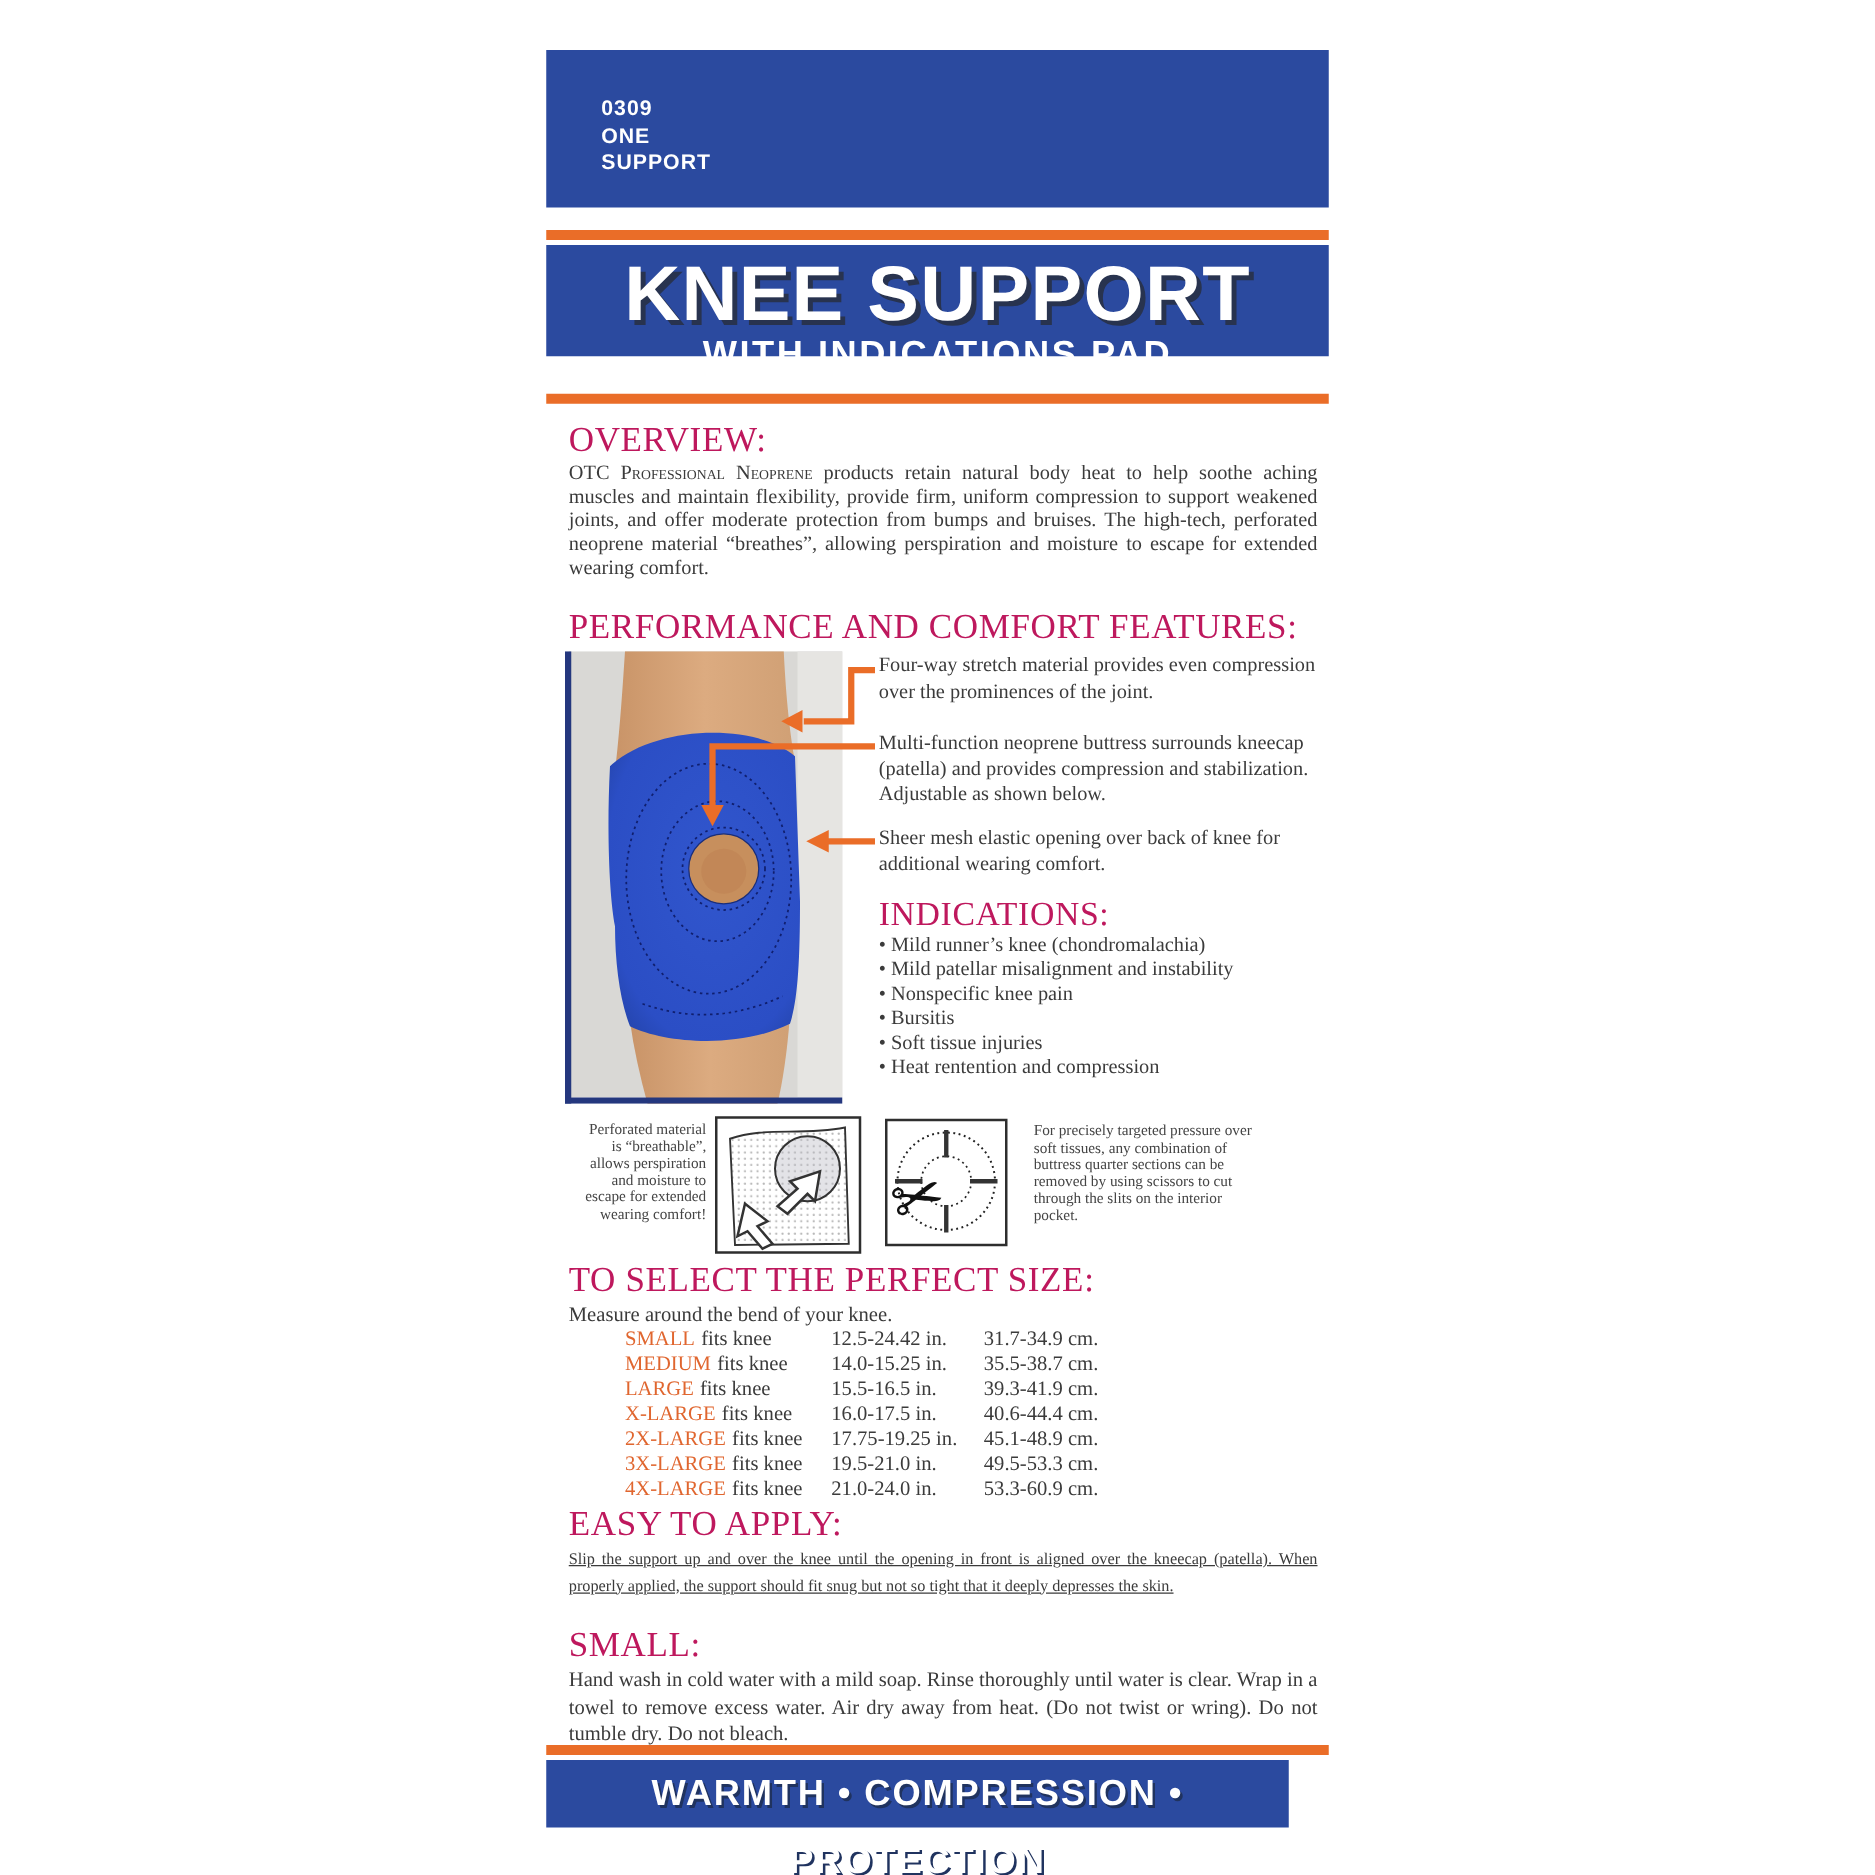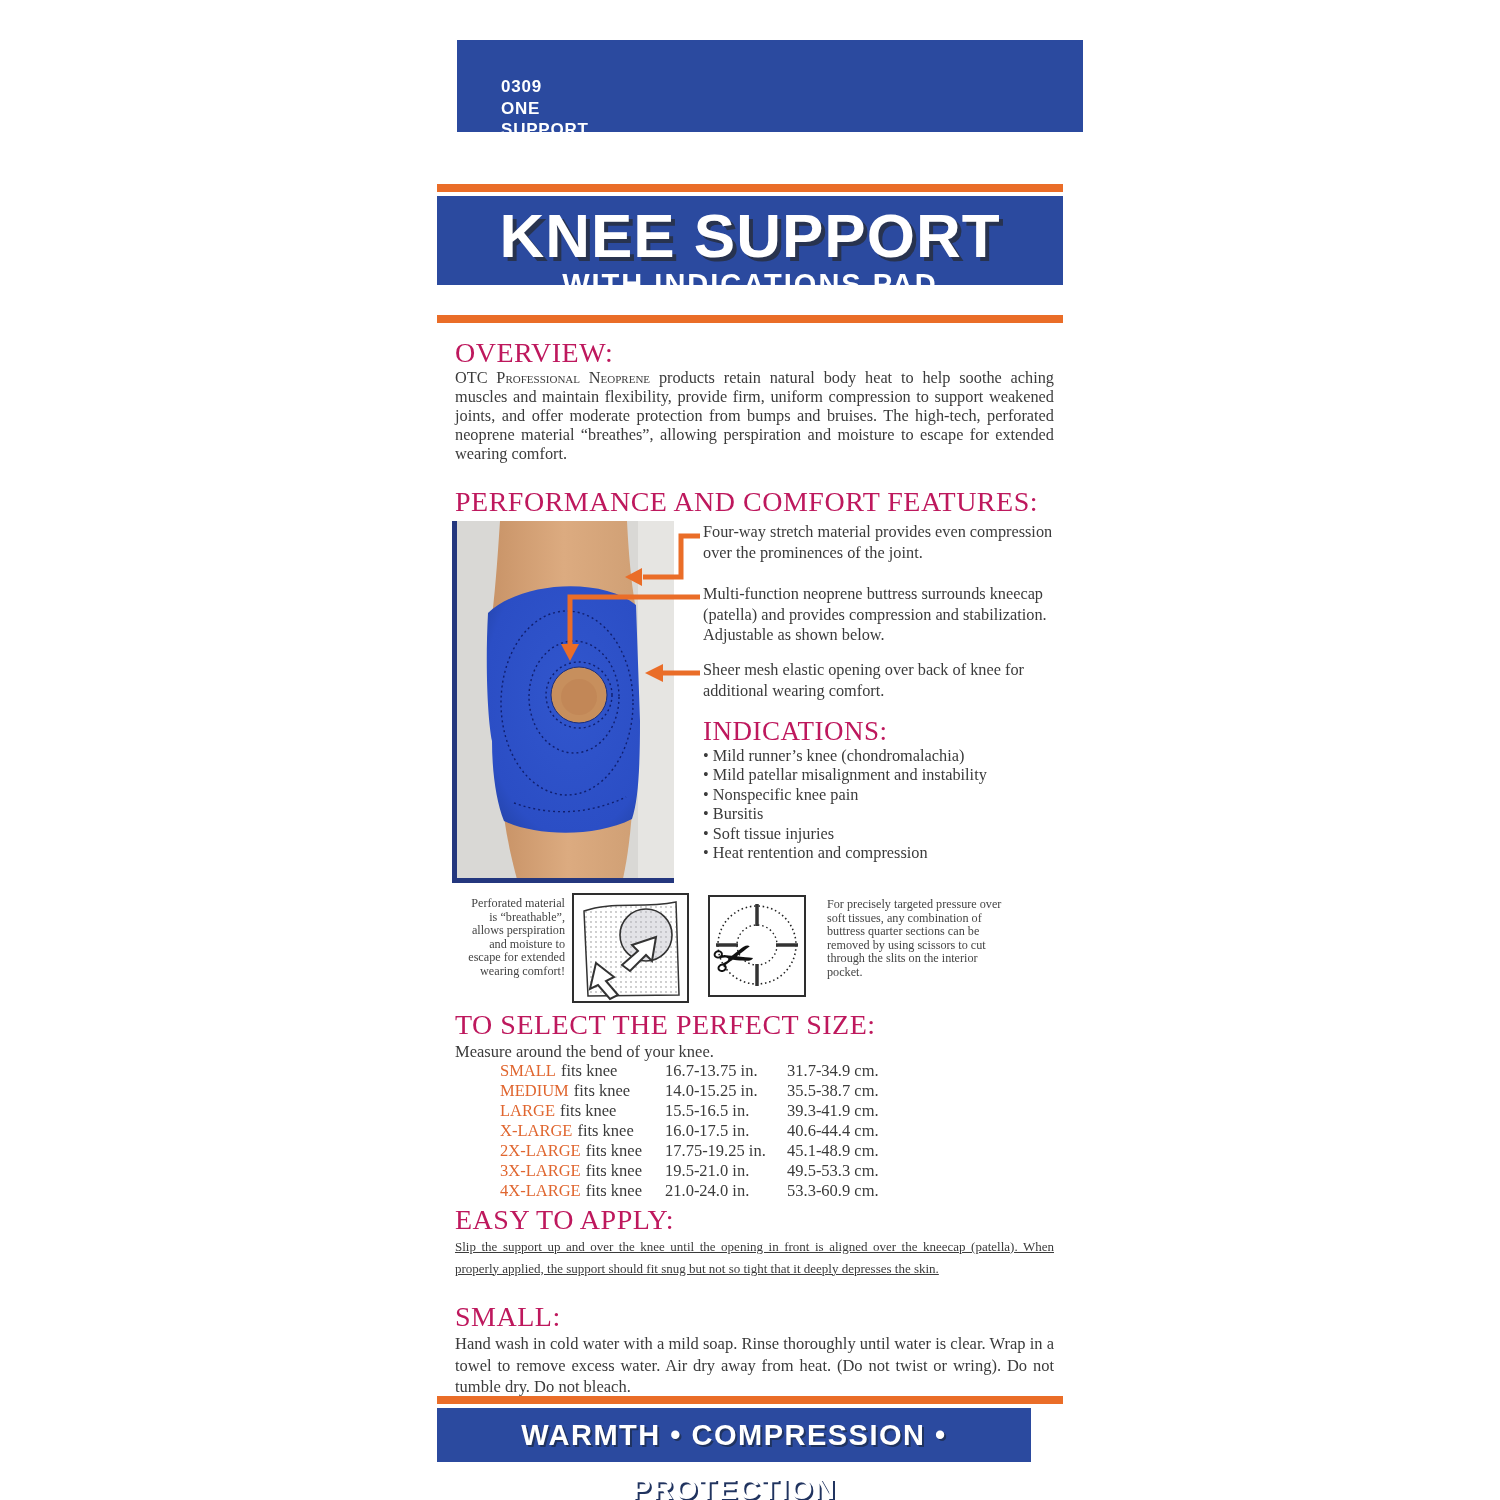--- a/index.html
+++ b/index.html
@@ -1,21 +1,21 @@
 <!DOCTYPE html>
 <html><head>
 <meta charset="utf-8">
 <style>
   html,body{margin:0;padding:0;background:#ffffff;}
   .page{position:relative;width:1500px;height:1500px;background:#ffffff;overflow:hidden;
         font-family:"Liberation Serif", serif;color:#3b3b3b;}
   .abs{position:absolute;}
 
   
-  .topbox{left:437px;top:40px;width:626px;height:92px;background:#2b4a9f;margin-left:20px;}
+  .topbox{left:437px;top:40px;width:626px;height:126px;background:#2b4a9f;}
   .code{padding:36px 0 0 44px;font-family:"Liberation Sans",sans-serif;font-weight:bold;
         font-size:17px;line-height:21.5px;color:#fff;letter-spacing:0.8px;white-space:pre-line;}
 
   
   .rule{left:437px;width:626px;height:8px;background:#ea6d28;}
   .rule1{top:184px;} .rule2{top:315px;} .rule3{top:1396px;}
 
   
   .titlebox{left:437px;top:196px;width:626px;height:89px;background:#2b4a9f;text-align:center;}
   .title{margin-top:9px;font-family:"Liberation Sans",sans-serif;font-weight:bold;font-size:62px;
@@ -197,21 +197,21 @@
 buttress quarter sections can be
 removed by using scissors to cut
 through the slits on the interior
 pocket.</div>
 
   <div class="abs h h-size">TO SELECT THE PERFECT SIZE:</div>
   <div class="abs size-intro">Measure around the bend of your knee.</div>
   <div class="abs stable">
     <div class="srow">
         <span class="scol1"><span class="sname">SMALL</span><span class="sfits">fits knee</span></span>
-        <span class="scol2">16.7-13.75 in.</span>
+        <span class="scol2">12.5-24.42 in.</span>
         <span class="scol3">31.7-34.9 cm.</span>
       </div>
     <div class="srow">
         <span class="scol1"><span class="sname">MEDIUM</span><span class="sfits">fits knee</span></span>
         <span class="scol2">14.0-15.25 in.</span>
         <span class="scol3">35.5-38.7 cm.</span>
       </div>
     <div class="srow">
         <span class="scol1"><span class="sname">LARGE</span><span class="sfits">fits knee</span></span>
         <span class="scol2">15.5-16.5 in.</span>

